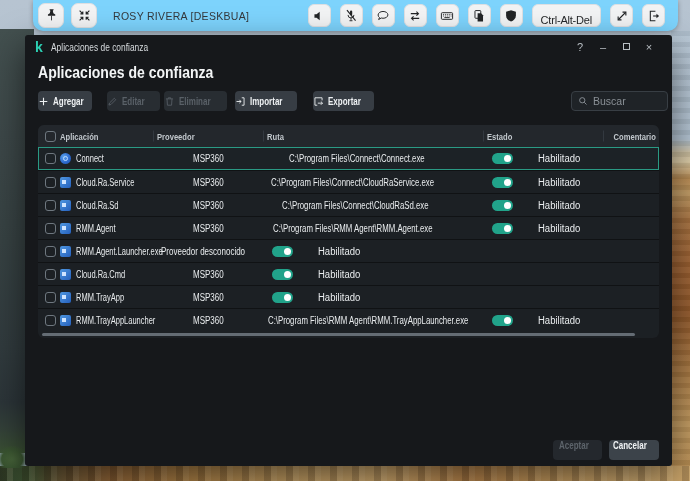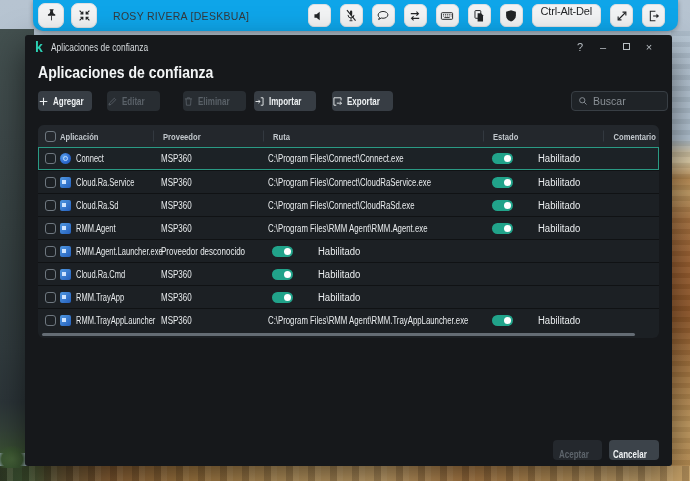--- a/index.html
+++ b/index.html
@@ -17,34 +17,34 @@
       repeating-linear-gradient(180deg, rgba(0,0,0,.06) 0 5px, rgba(255,255,255,.04) 5px 11px),
       linear-gradient(180deg,#b6c6d4 0%,#b1c2d1 24%,#cfc2a4 27%,#dbcaa4 29%,#b98a50 33%,#c09a62 36%,#a97341 42%,#9c6132 52%,#935a2c 63%,#a97a44 76%,#c29a5f 88%,#b88c50 100%); }
   .bg-bottom { left:0; bottom:0; width:100%; height:15px;
     background:
       repeating-linear-gradient(90deg, rgba(30,15,5,.18) 0 7px, rgba(255,235,200,.10) 7px 13px, rgba(0,0,0,0) 13px 22px),
       linear-gradient(90deg,#2e3d28 0%,#3d5231 4%,#6f5b38 9%,#96693a 16%,#b08448 28%,#c39e63 42%,#cfa96e 55%,#b9854b 68%,#c49a5e 80%,#d0ac72 92%,#c9a368 100%); }
   .bg-bush { left:0; top:446px; width:27px; height:22px;
     background:radial-gradient(ellipse at 45% 60%, #47643a 0%, #3a5531 50%, rgba(58,85,49,0) 75%); }
 
   
-  .toolbar { left:33px; top:0; width:645px; height:31px; background:#0ea5e9;
+  .toolbar { left:33px; top:0; width:645px; height:31px; background:#7dd3fc;
     border-radius:0 0 10px 10px; box-shadow:0 1px 5px rgba(0,0,0,.30);
     display:flex; align-items:center; }
   .tb-btn { width:26px; height:25px; border-radius:7px; background:#f2f3f4;
     border:1px solid #dddfe2; display:flex; align-items:center; justify-content:center;
     color:#222426; flex:0 0 auto; }
   .tb-btn svg { width:15px; height:15px; display:block; }
   .tb-right .tb-btn { width:23px; height:23px; border-radius:6px; }
   .tb-right .tb-btn svg { width:14px; height:14px; }
   .tb-label { font-size:10.5px; color:#34383c; letter-spacing:.3px; margin-left:16px; }
   .tb-left { display:flex; gap:7px; margin-left:5px; }
   .tb-right { display:flex; gap:9px; align-items:center; margin-left:auto; margin-right:13px; }
   .tb-cad { height:23px; padding:0 8px; border-radius:6px; background:#f2f3f4; border:1px solid #dddfe2;
-    font-size:11px; letter-spacing:-0.2px; color:#26282a; display:flex; align-items:flex-start; }
+    font-size:11px; letter-spacing:-0.2px; color:#26282a; display:flex; align-items:flex-end; }
 
   
   .dialog { left:25px; top:35px; width:647px; height:431px; background:#16181b;
     border-radius:3px; box-shadow:0 12px 34px rgba(0,0,0,.55); color:#e8ebed; }
   .titlebar { position:absolute; left:0; top:0; right:0; height:23px; display:flex; align-items:center; }
   .k-logo { font-size:14px; font-weight:800; color:#2cd0b3; margin-left:10px; line-height:1; }
   .win-title { font-size:10.5px; color:#d6dadd; margin-left:8px; }
   .win-controls { margin-left:auto; margin-right:16px; display:flex; gap:9px; align-items:center; }
   .win-ctl { width:14px; height:14px; display:flex; align-items:center; justify-content:center;
     color:#b9bfc4; font-size:11px; }
@@ -63,30 +63,30 @@
   .search svg { width:10px; height:10px; flex:0 0 auto; }
   .search input { background:transparent; border:none; outline:none; color:#9aa1a7; font-size:10.5px; width:100%;
     font-family:"Liberation Sans",sans-serif; }
   .search input::placeholder { color:#8a9096; opacity:1; }
 
   
   .table { position:absolute; left:13px; top:90px; width:621px; height:213px; border-radius:6px;
     background:#1c2024; overflow:hidden; }
   .thead { height:22px; background:#23272c; display:grid;
     grid-template-columns:20px 95px 110px 220px 120px 56px; align-items:center; position:relative; }
-  .thead .col { font-size:9.5px; font-weight:700; color:#c2c8cd; padding-left:10px; position:relative; white-space:nowrap; }
+  .thead .col { font-size:9.5px; font-weight:700; color:#c2c8cd; padding-left:4px; position:relative; white-space:nowrap; }
   .thead .col.first { padding-left:2px; }
   .thead .col.sep::before { content:""; position:absolute; left:0; top:50%; transform:translateY(-50%);
     width:1px; height:11px; background:#333940; }
   .thead .col.last { text-align:right; padding-right:8px; padding-left:0; }
   .thead .col.last .cnd { transform-origin:100% 50%; }
   .cb { width:11px; height:11px; border:1px solid #6e777f; border-radius:3px; margin-left:7px; flex:0 0 auto; }
 
   .row { height:23px; display:grid; grid-template-columns:20px 95px 110px 220px 120px 56px;
-    align-items:center; border-top:1px solid #101214; font-size:10px; color:#e9ecee; position:relative; }
+    align-items:center; border-top:1px solid #101214; font-size:10px; color:#e9ecee; position:relative;text-align:center; }
   .row:first-child { border-top:none; }
   .row.selected { box-shadow:inset 0 0 0 1px #2a9a84; background:#1c2226; }
   .cell { white-space:nowrap; overflow:hidden; }
   .cell.app { padding-left:2px; display:flex; align-items:center; gap:5px; overflow:visible; }
   .cell.app .cnd { --sx:0.75; }
   .cell.prov { padding-left:8px; } .cell.prov .cnd { --sx:0.80; }
   .cell.path { padding-left:5px; } .cell.path .cnd { --sx:0.78; }
   .appicon { width:11px; height:11px; border-radius:2px; flex:0 0 auto; position:relative;
     background:linear-gradient(135deg,#4f97e0 0%,#2560bd 100%); }
   .appicon .inner { position:absolute; left:1.5px; top:3px; width:4.5px; height:4.5px; background:#cfe4ff; }
@@ -95,21 +95,21 @@
     border:1.2px solid #bcd9ff; border-radius:50%; }
   .estado-cell { display:flex; align-items:center; gap:25px; padding-left:9px; }
   .estado-cell .cnd { --sx:0.95; }
   .toggle { width:21px; height:11px; border-radius:6px; background:#21a38a; position:relative; flex:0 0 auto; }
   .toggle .knob { position:absolute; right:2px; top:2px; width:7px; height:7px; border-radius:50%; background:#fff; }
   .hscroll { position:absolute; left:0; right:0; bottom:0; height:7px; }
   .hscroll .thumb { position:absolute; left:4px; top:2px; width:593px; height:3px; border-radius:2px; background:#646c74; }
 
   .footer { position:absolute; right:13px; bottom:6px; display:flex; gap:7px; }
   .foot-btn { height:20px; border-radius:4px; font-size:10px; font-weight:700;
-    display:flex; align-items:flex-end; justify-content:center; }
+    display:flex; align-items:flex-start; justify-content:center; }
   .foot-btn.ok { width:49px; background:#24282d; color:#5d646b; }
   .foot-btn.cancel { width:50px; background:#3c434a; color:#f0f3f5; }
 </style>
 </head>
 <body>
 
 <div class="abs bg-sky"></div>
 <div class="abs bg-left"></div>
 <div class="abs bg-right"></div>
 <div class="abs bg-bottom"></div>
@@ -211,21 +211,21 @@
 
   <div class="heading"><span class="cnd">Aplicaciones de confianza</span></div>
 
   <div class="actions">
     <div class="act-btn" style="width:54px; margin-right:15px">
       <svg viewBox="0 0 16 16" stroke="currentColor" stroke-width="1.6">
           <path d="M8 2.5v11M2.5 8h11"></path>
         </svg>
       <span class="cnd">Agregar</span>
     </div>
-    <div class="act-btn disabled" style="width:53px; margin-right:23px">
+    <div class="act-btn disabled" style="width:53px; margin-right:4px">
       <svg viewBox="0 0 16 16" fill="none" stroke="currentColor" stroke-width="1.2">
           <path d="M2.8 13.2l.9-3 6.9-6.9 2.1 2.1-6.9 6.9z"></path>
         </svg>
       <span class="cnd">Editar</span>
     </div>
     <div class="act-btn disabled" style="width:63px; margin-right:8px">
       <svg viewBox="0 0 16 16" fill="none" stroke="currentColor" stroke-width="1.2">
           <path d="M2.8 4.2h10.4M6.2 4.2V2.6h3.6v1.6M4.4 4.2l.6 9.2h6l.6-9.2"></path>
         </svg>
       <span class="cnd">Eliminar</span>

